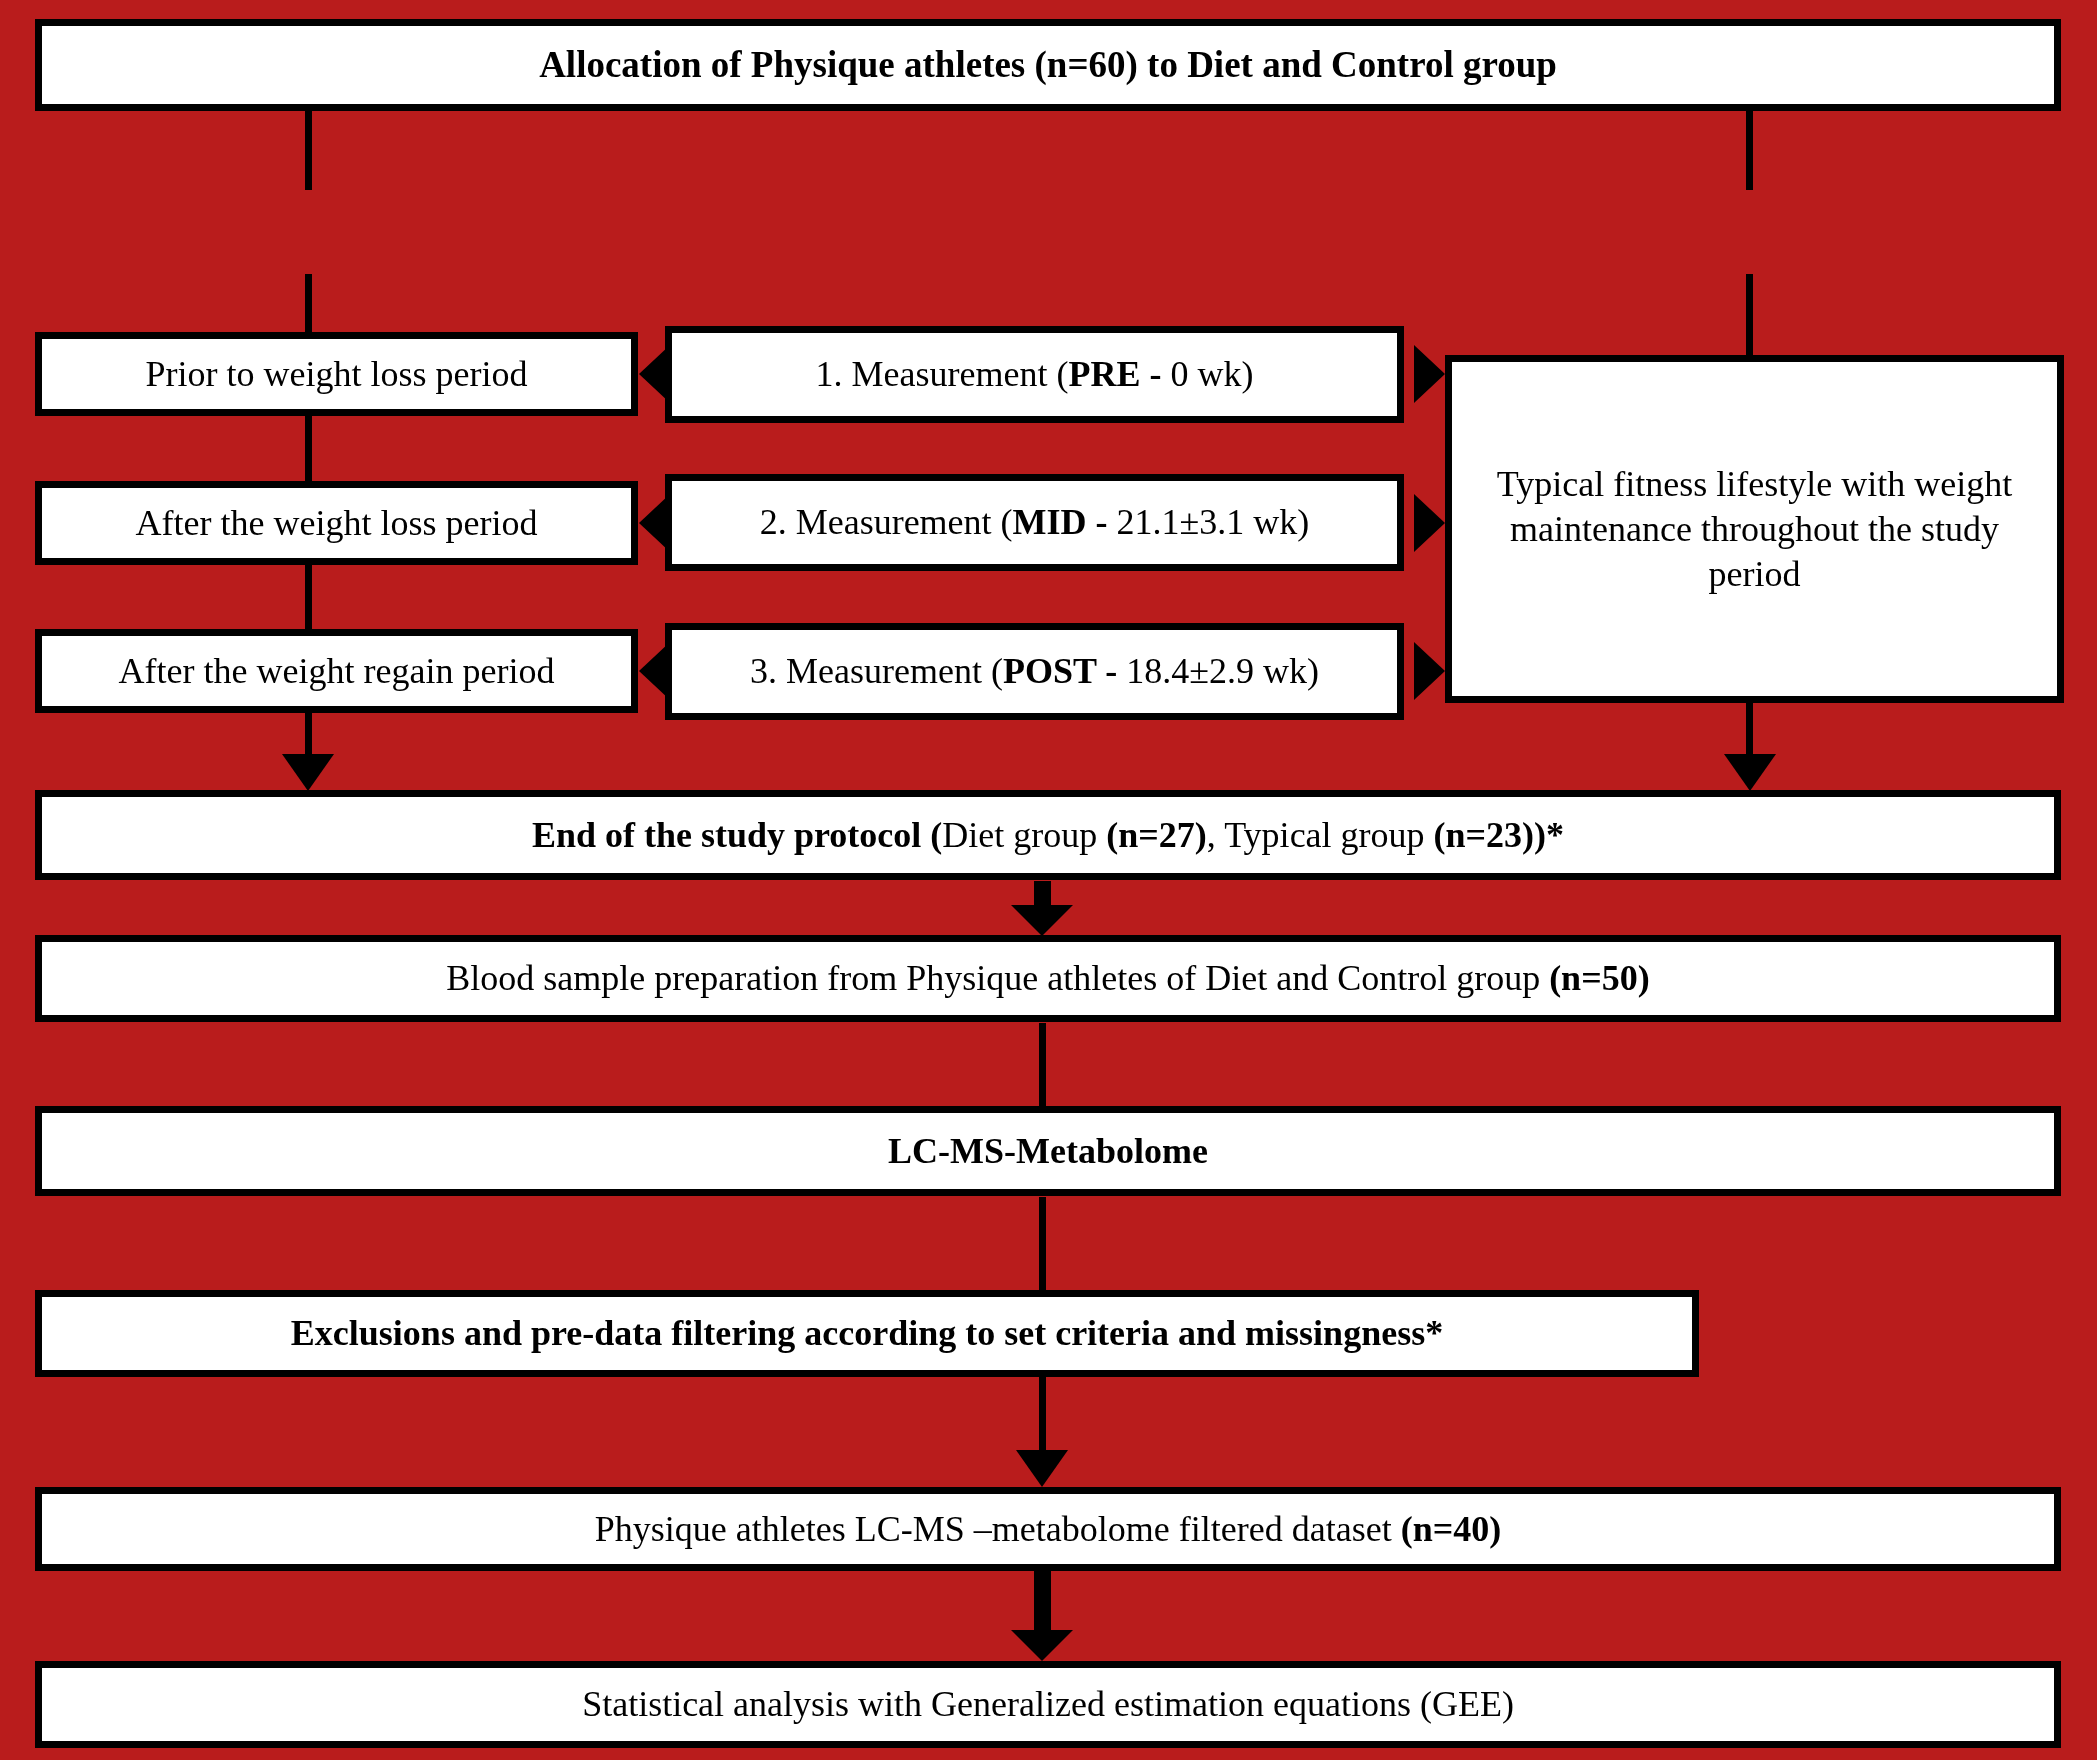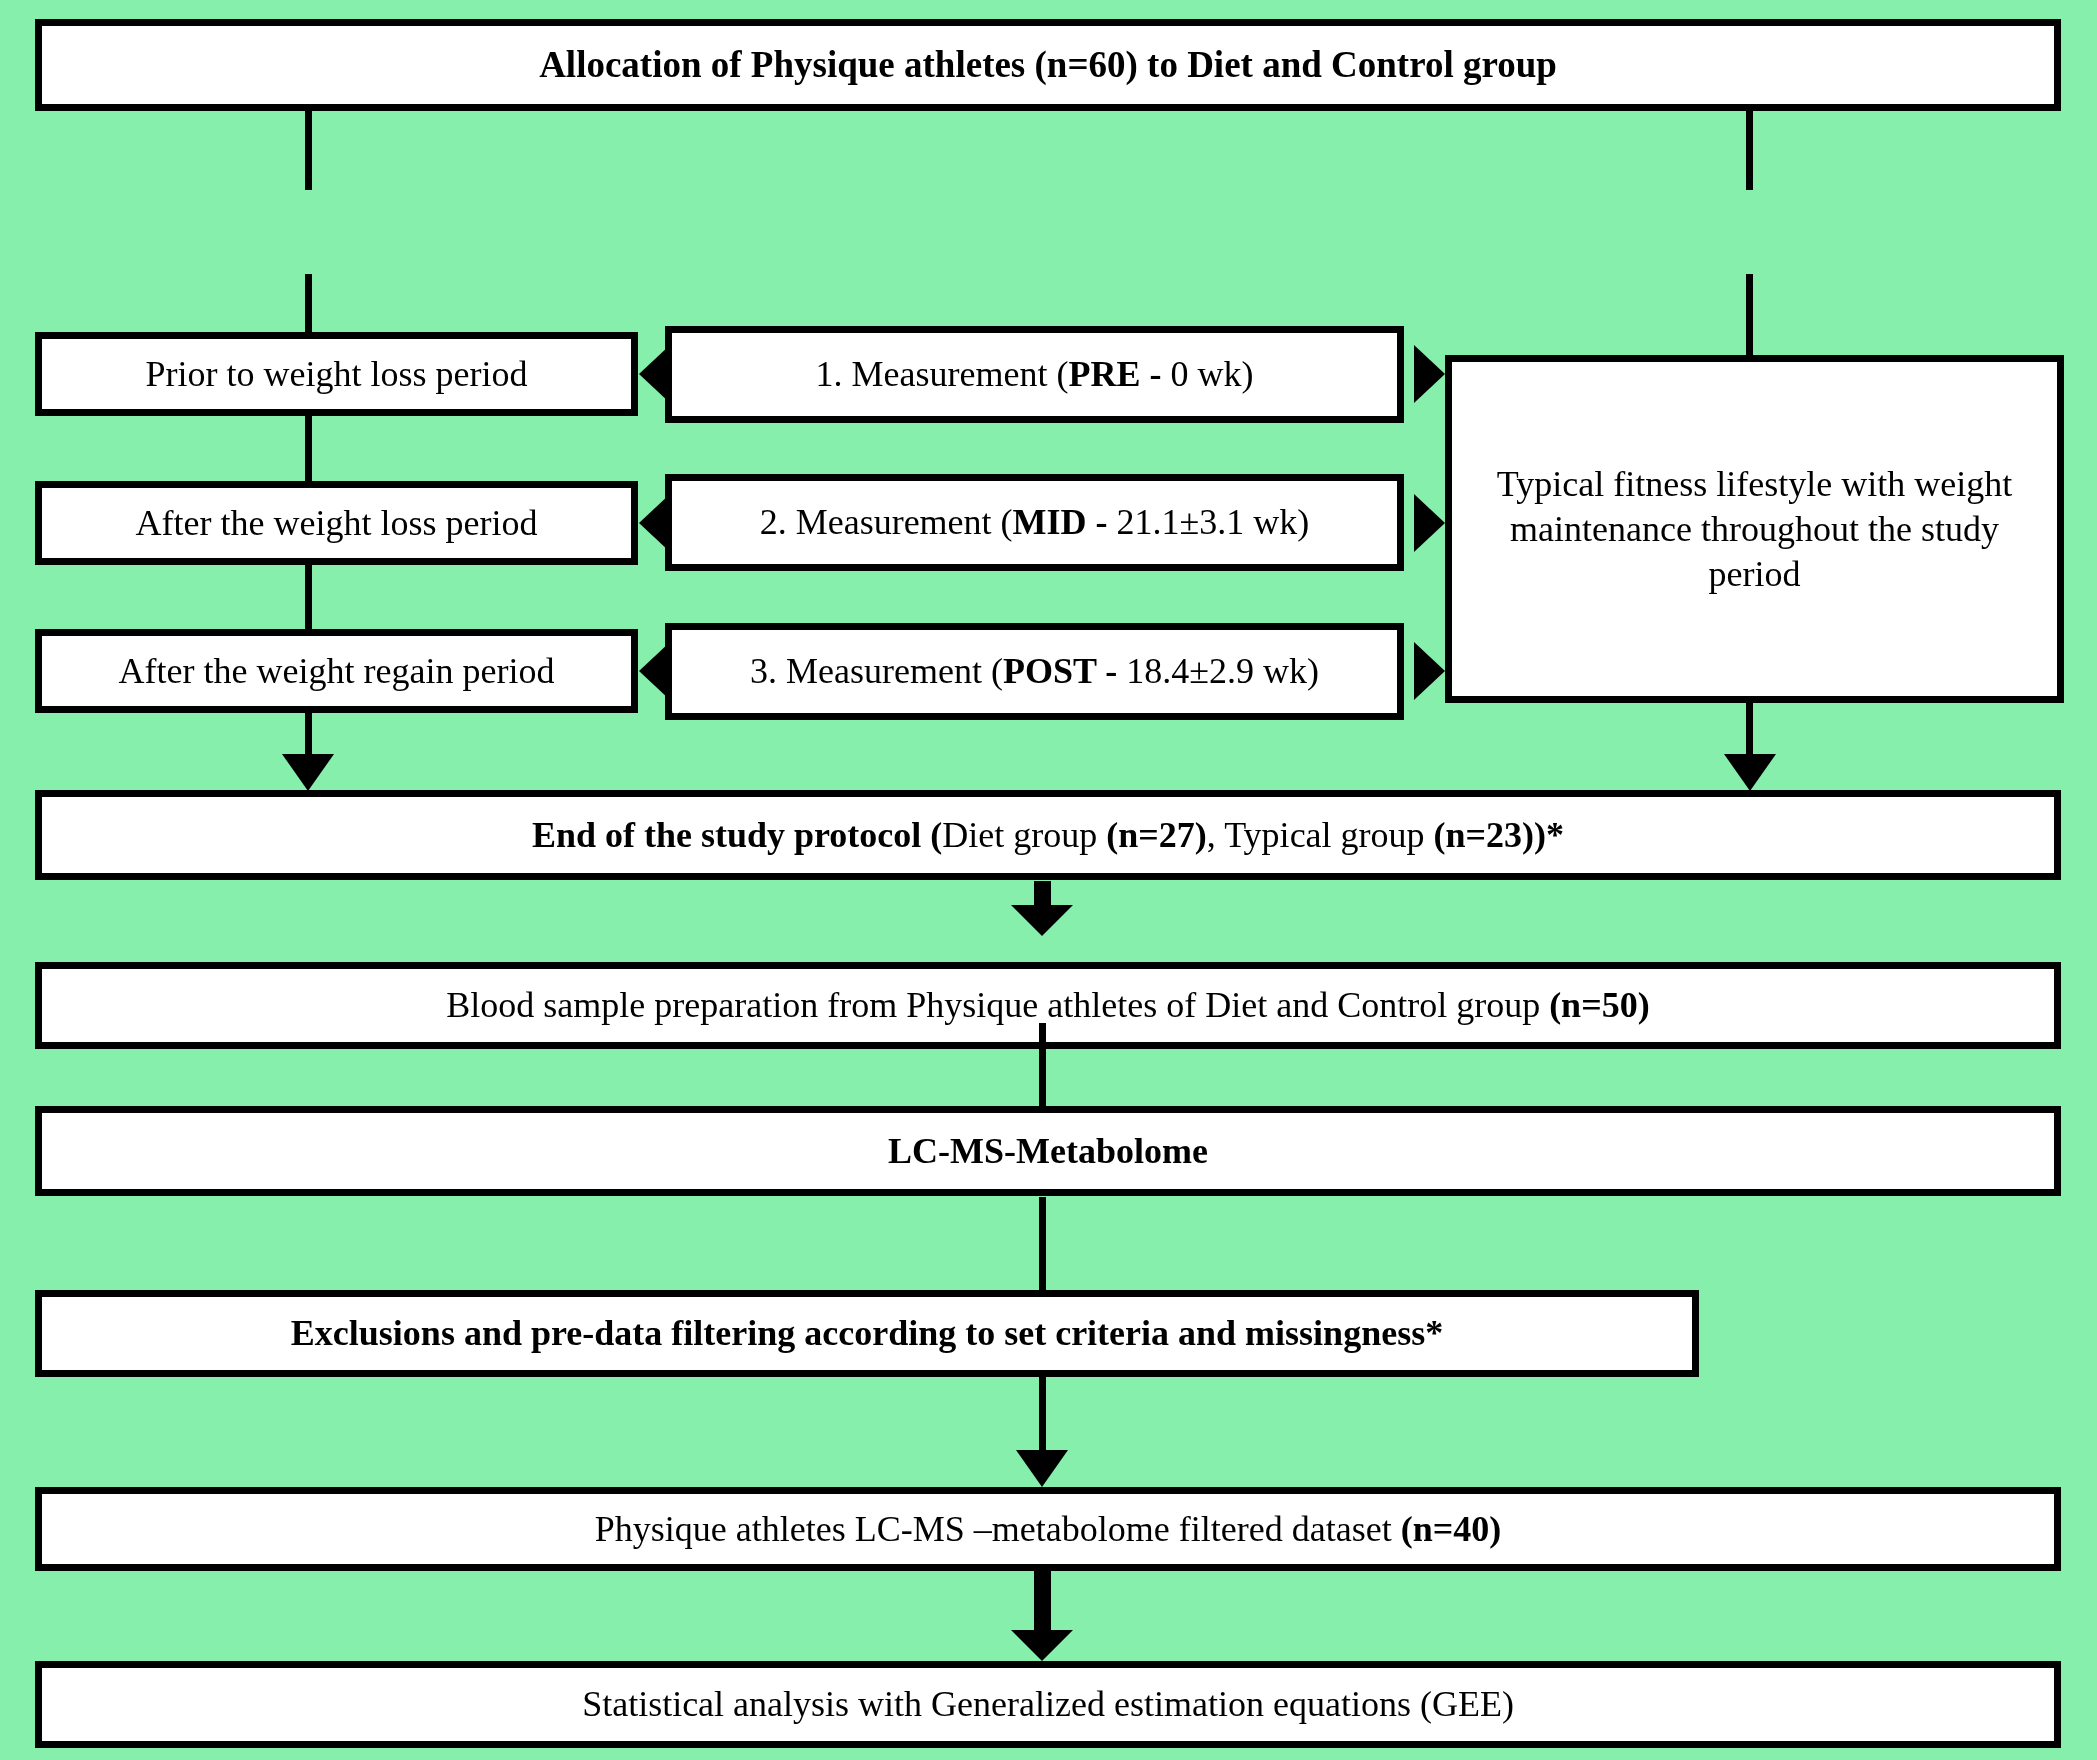--- a/index.html
+++ b/index.html
@@ -4,21 +4,21 @@
 <style>
   html, body {
     margin: 0;
     padding: 0;
     background: #ffffff;
   }
   .canvas {
     position: relative;
     width: 2097px;
     height: 1760px;
-    background: #86efac;
+    background: #b91c1c;
     font-family: "Liberation Serif", "DejaVu Serif", serif;
     color: #000000;
   }
   .box {
     position: absolute;
     box-sizing: border-box;
     border: 7.7px solid #000000;
     background: #ffffff;
     display: flex;
     align-items: center;
@@ -102,21 +102,21 @@
   </div>
 
   <div class="box wrap3" style="left:1445px; top:355px; width:619px; height:348px;">
     <span class="txt"><span>Typical fitness lifestyle with weight maintenance throughout the study period</span></span>
   </div>
 
   <div class="box" style="left:35px; top:790px; width:2026px; height:90px;">
     <span class="txt"><span class="b">End of the study protocol (</span><span>Diet group </span><span class="b">(n=27)</span><span>, Typical group </span><span class="b">(n=23))*</span></span>
   </div>
 
-  <div class="box" style="left:35px; top:935px; width:2026px; height:87px;margin-top:27px;">
+  <div class="box" style="left:35px; top:935px; width:2026px; height:87px;">
     <span class="txt"><span>Blood sample preparation from Physique athletes of Diet and Control group </span><span class="b">(n=50)</span></span>
   </div>
 
   <div class="box" style="left:35px; top:1106px; width:2026px; height:90px;justify-content:center;">
     <span class="txt"><span class="b">LC-MS-Metabolome</span></span>
   </div>
 
   <div class="box" style="left:35px; top:1290px; width:1664px; height:87px;">
     <span class="txt"><span class="b">Exclusions and pre-data filtering according to set criteria and missingness*</span></span>
   </div>

